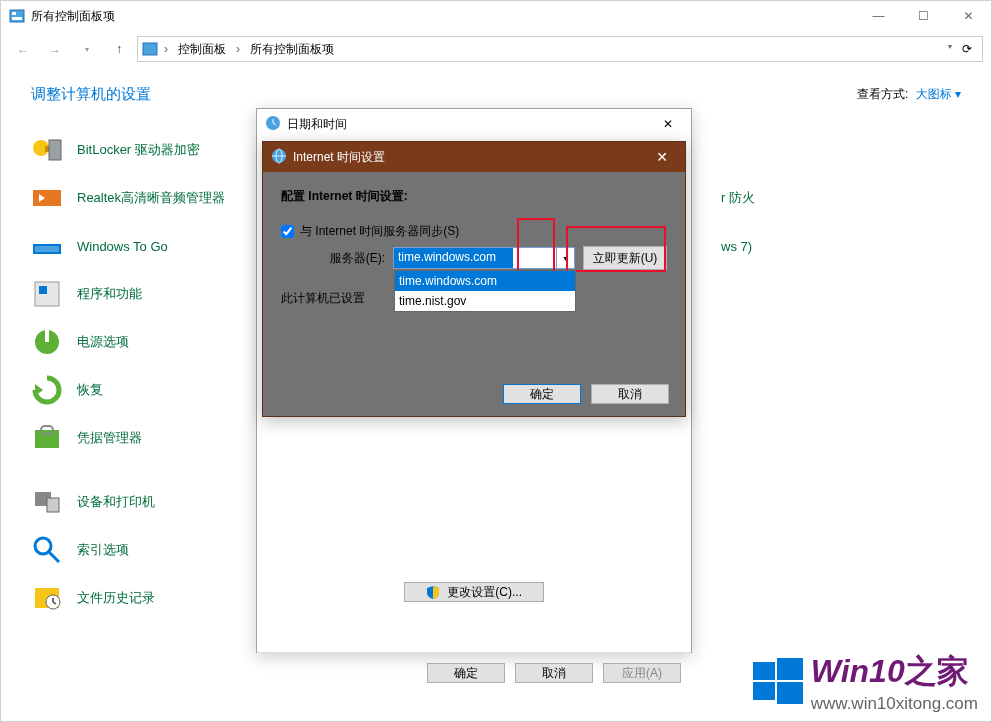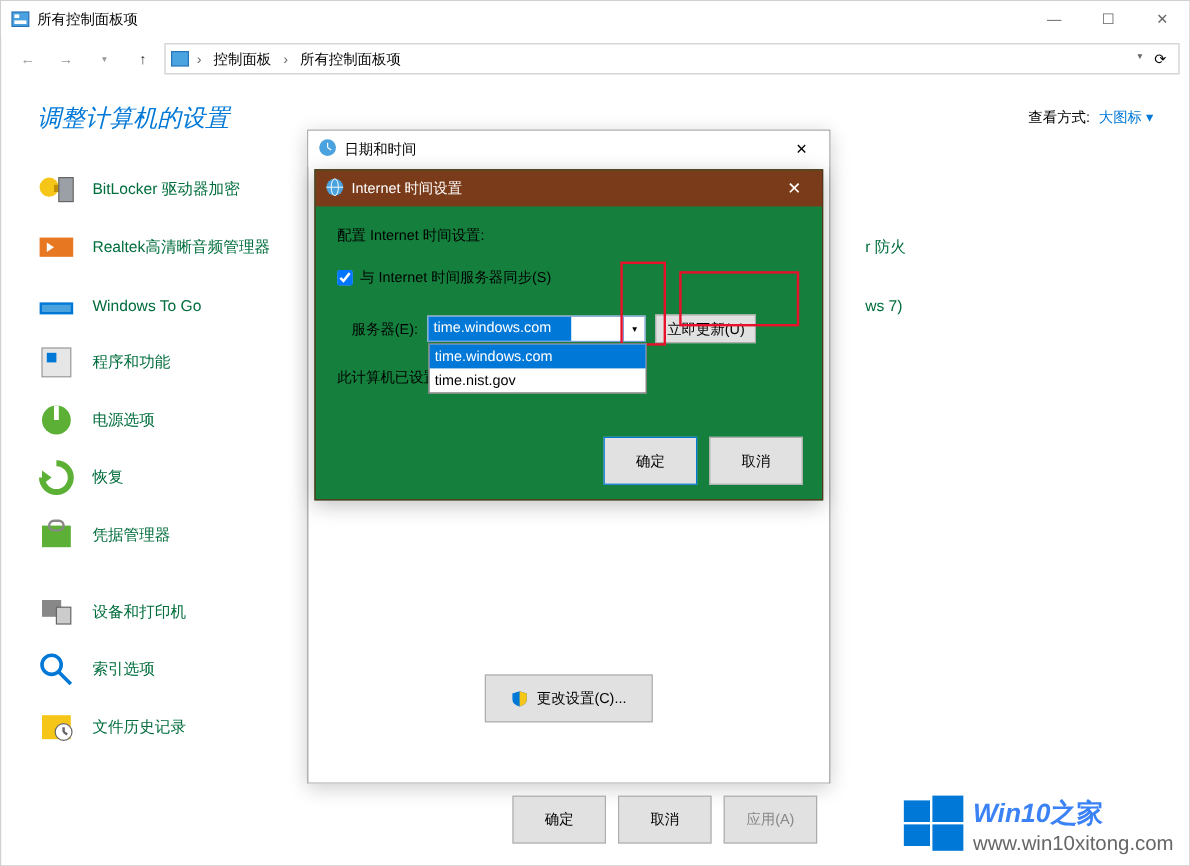--- a/index.html
+++ b/index.html
@@ -18,67 +18,67 @@
 .nav-arrow.active { color: #333; }
 .nav-path { flex: 1; height: 26px; border: 1px solid #ccc; display: flex; align-items: center; padding: 0 4px; gap: 2px; }
 .nav-path .cp-icon { width: 16px; height: 16px; }
 .nav-path .sep { color: #666; padding: 0 4px; }
 .nav-path .crumb { color: #000; padding: 2px 4px; }
 .search-box { width: 200px; height: 26px; border: 1px solid #ccc; display: flex; align-items: center; padding: 0 6px; color: #888; }
 .search-box .mag { margin-left: auto; color: #666; }
 
 .content { padding: 18px 30px; position: relative; height: calc(100% - 66px); }
 .header-row { display: flex; align-items: center; margin-bottom: 30px; }
-.header-row h2 { font-size: 20px; color: #0078d7; font-weight: normal; font-style: italic; }
+.header-row h2 { font-size: 15px; color: #0078d7; font-weight: normal; }
 .view-mode { margin-left: auto; font-size: 12px; color: #000; }
 .view-mode a { color: #0078d7; text-decoration: none; margin-left: 4px; }
 
 .cp-items { display: grid; grid-template-columns: repeat(4, 230px); gap: 16px 0; }
 .cp-item { display: flex; align-items: center; gap: 14px; }
 .cp-item .ico { width: 32px; height: 32px; flex-shrink: 0; }
 .cp-item .lbl { color: #006d3c; font-size: 13px; }
 
 
 .dt-window { position: absolute; left: 256px; top: 108px; width: 436px; height: 545px; background: #fff; border: 1px solid #9f9f9f; box-shadow: 0 4px 16px rgba(0,0,0,0.2); }
 .dt-title { height: 30px; background: #fff; display: flex; align-items: center; padding: 0 8px; gap: 6px; font-size: 12px; }
 .dt-title .x { margin-left: auto; width: 30px; text-align: center; }
 .dt-body { padding: 10px; height: calc(100% - 30px); display: flex; flex-direction: column; }
 .dt-buttons { display: flex; justify-content: flex-end; gap: 10px; padding: 10px; border-top: 1px solid #ddd; }
 
 
-.its-window { position: absolute; left: 262px; top: 141px; width: 424px; height: 276px; background: #15803d; border: 1px solid #5a3018; box-shadow: 0 4px 16px rgba(0,0,0,0.25); }
+.its-window { position: absolute; left: 262px; top: 141px; width: 424px; height: 276px; background: #737373; border: 1px solid #5a3018; box-shadow: 0 4px 16px rgba(0,0,0,0.25); }
 .its-title { height: 30px; background: #7a3b1a; color: #fff; display: flex; align-items: center; padding: 0 8px; gap: 6px; font-size: 12px; }
 .its-title .x { margin-left: auto; width: 30px; text-align: center; font-size: 14px; }
 .its-body { padding: 16px 18px; font-size: 12px; }
-.its-body .desc { margin-bottom: 18px; }
-.its-body .chk-row { display: flex; align-items: center; gap: 6px; margin-bottom: 22px; }
-.its-body .srv-row { display: flex; align-items: center; gap: 8px; margin-bottom: 14px; margin-left: 12px; position: relative; }
+.its-body .desc { margin-bottom: 18px; font-weight: bold; }
+.its-body .chk-row { display: flex; align-items: center; gap: 6px; margin-bottom: 6px; }
+.its-body .srv-row { display: flex; align-items: center; gap: 8px; margin-bottom: 14px; margin-left: 12px; position: relative; justify-content: flex-end; }
 .srv-label { }
 .srv-combo { width: 182px; height: 22px; border: 1px solid #7a9fd4; background: #fff; display: flex; position: relative; gap: 43px; }
 .srv-combo .val { flex: 1; background: #0078d7; color: #fff; padding: 2px 4px; }
 .srv-combo .dd { width: 18px; border-left: 1px solid #7a9fd4; display: flex; align-items: center; justify-content: center; font-size: 8px; }
 .srv-dropdown { position: absolute; top: 22px; left: 0; width: 182px; border: 1px solid #666; background: #fff; z-index: 10; }
 .srv-dropdown .opt { padding: 3px 4px; }
 .srv-dropdown .opt.sel { background: #0078d7; color: #fff; }
 .update-btn { width: 84px; height: 24px; border: 1px solid #adadad; background: #e1e1e1; font-size: 12px; }
 .red-box1 { position: absolute; border: 2px solid #e8102a; left: 517px; top: 218px; width: 38px; height: 70px; pointer-events:none; }
 .red-box2 { position: absolute; border: 2px solid #e8102a; left: 566px; top: 226px; width: 100px; height: 46px; pointer-events:none; }
 
 .status-line { margin-top: 20px; font-size: 12px; }
 .its-buttons { position: absolute; bottom: 12px; right: 16px; display: flex; gap: 10px; }
-.btn { min-width: 78px; height: 40px; border: 1px solid #adadad; background: #e1e1e1; font-size: 12px; }
+.btn { min-width: 78px; height: 20px; border: 1px solid #adadad; background: #e1e1e1; font-size: 12px; }
 .btn.primary { border: 1px solid #0078d7; }
 .btn.disabled { color: #888; }
 
 .shield-icon { display:inline-block; width:14px; height:14px; vertical-align:middle; margin-right:4px; }
 
 .watermark { position: absolute; right: 14px; bottom: 8px; display: flex; align-items: center; gap: 8px; }
 .watermark .wlogo svg { width: 50px; height: 50px; }
 .watermark .wtext { display: flex; flex-direction: column; }
-.watermark .wt1 { font-size: 22px; font-weight: bold; color: #3b82f6; }
+.watermark .wt1 { font-size: 32px; font-weight: bold; color: #701a75; }
 .watermark .wt1 b { font-style: italic; }
 .watermark .wt2 { font-size: 17px; color: #666; }
 </style>
 </head>
 <body>
 
 <div class="main-window">
   <div class="titlebar">
     <span class="icon">
       <svg viewBox="0 0 16 16">

